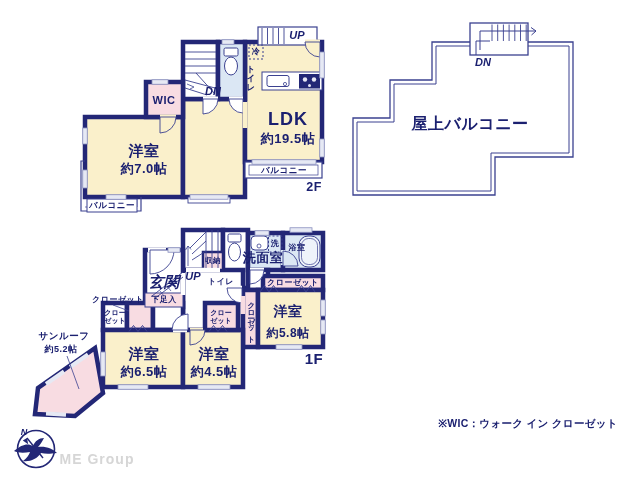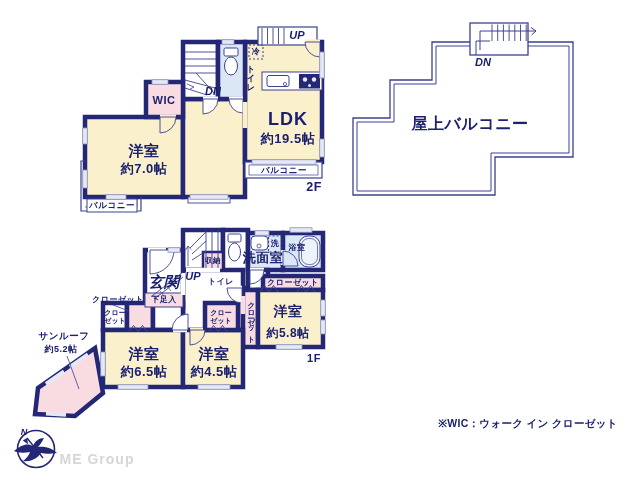--- a/index.html
+++ b/index.html
@@ -234,21 +234,21 @@
   <div class="lbl vert" style="left:251px;top:318px;font-size:7.5px;">クローゼット</div>
   <div class="lbl" style="left:288px;top:311px;font-size:14px;">洋室</div>
   <div class="lbl" style="left:288px;top:333px;font-size:12px;">約5.8帖</div>
   <div class="lbl" style="left:118px;top:300px;font-size:8px;">クローゼット</div>
   <div class="lbl wrap" style="left:115px;top:317px;font-size:7px;">クローゼット</div>
   <div class="lbl wrap" style="left:221px;top:317px;font-size:7px;">クローゼット</div>
   <div class="lbl" style="left:144px;top:353px;font-size:15px;">洋室</div>
   <div class="lbl" style="left:144px;top:371px;font-size:13px;">約6.5帖</div>
   <div class="lbl" style="left:214px;top:353px;font-size:15px;">洋室</div>
   <div class="lbl" style="left:214px;top:371px;font-size:13px;">約4.5帖</div>
-  <div class="lbl" style="left:314px;top:358px;font-size:11px;">1F</div>
+  <div class="lbl" style="left:314px;top:358px;font-size:15px;">1F</div>
   <div class="lbl" style="left:64px;top:336px;font-size:9.5px;">サンルーフ</div>
   <div class="lbl" style="left:61px;top:349px;font-size:9px;">約5.2帖</div>
 
   <div class="lbl" style="left:528px;top:423px;font-size:10.5px;letter-spacing:0.3px;text-align:center;">※WIC：ウォーク イン クローゼット</div>
   <div class="lbl serif" style="left:24px;top:432px;font-size:9px;font-weight:bold;">N</div>
   <div class="lbl logo-text" style="left:97px;top:459px;font-size:14px;transform:translate(-50%,-50%);">ME Group</div>
 
 </div>
 
 </body></html>

